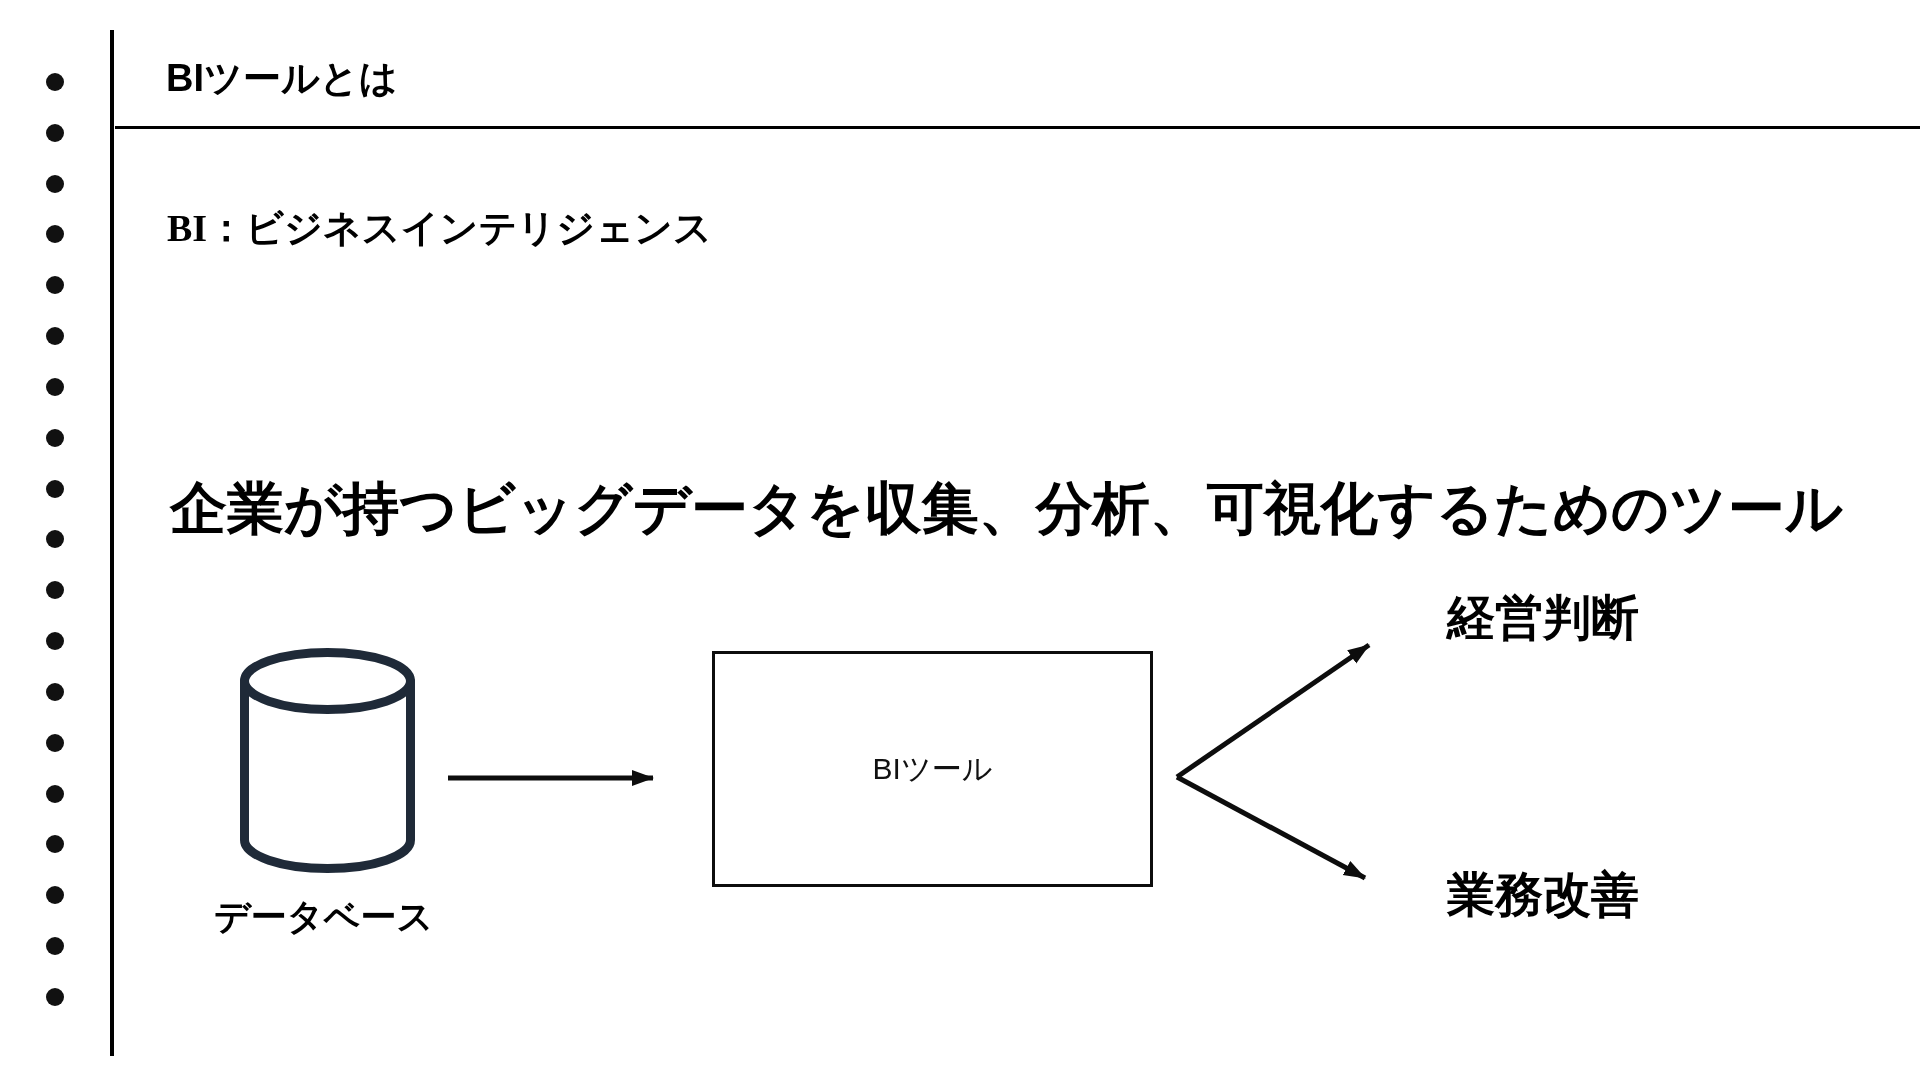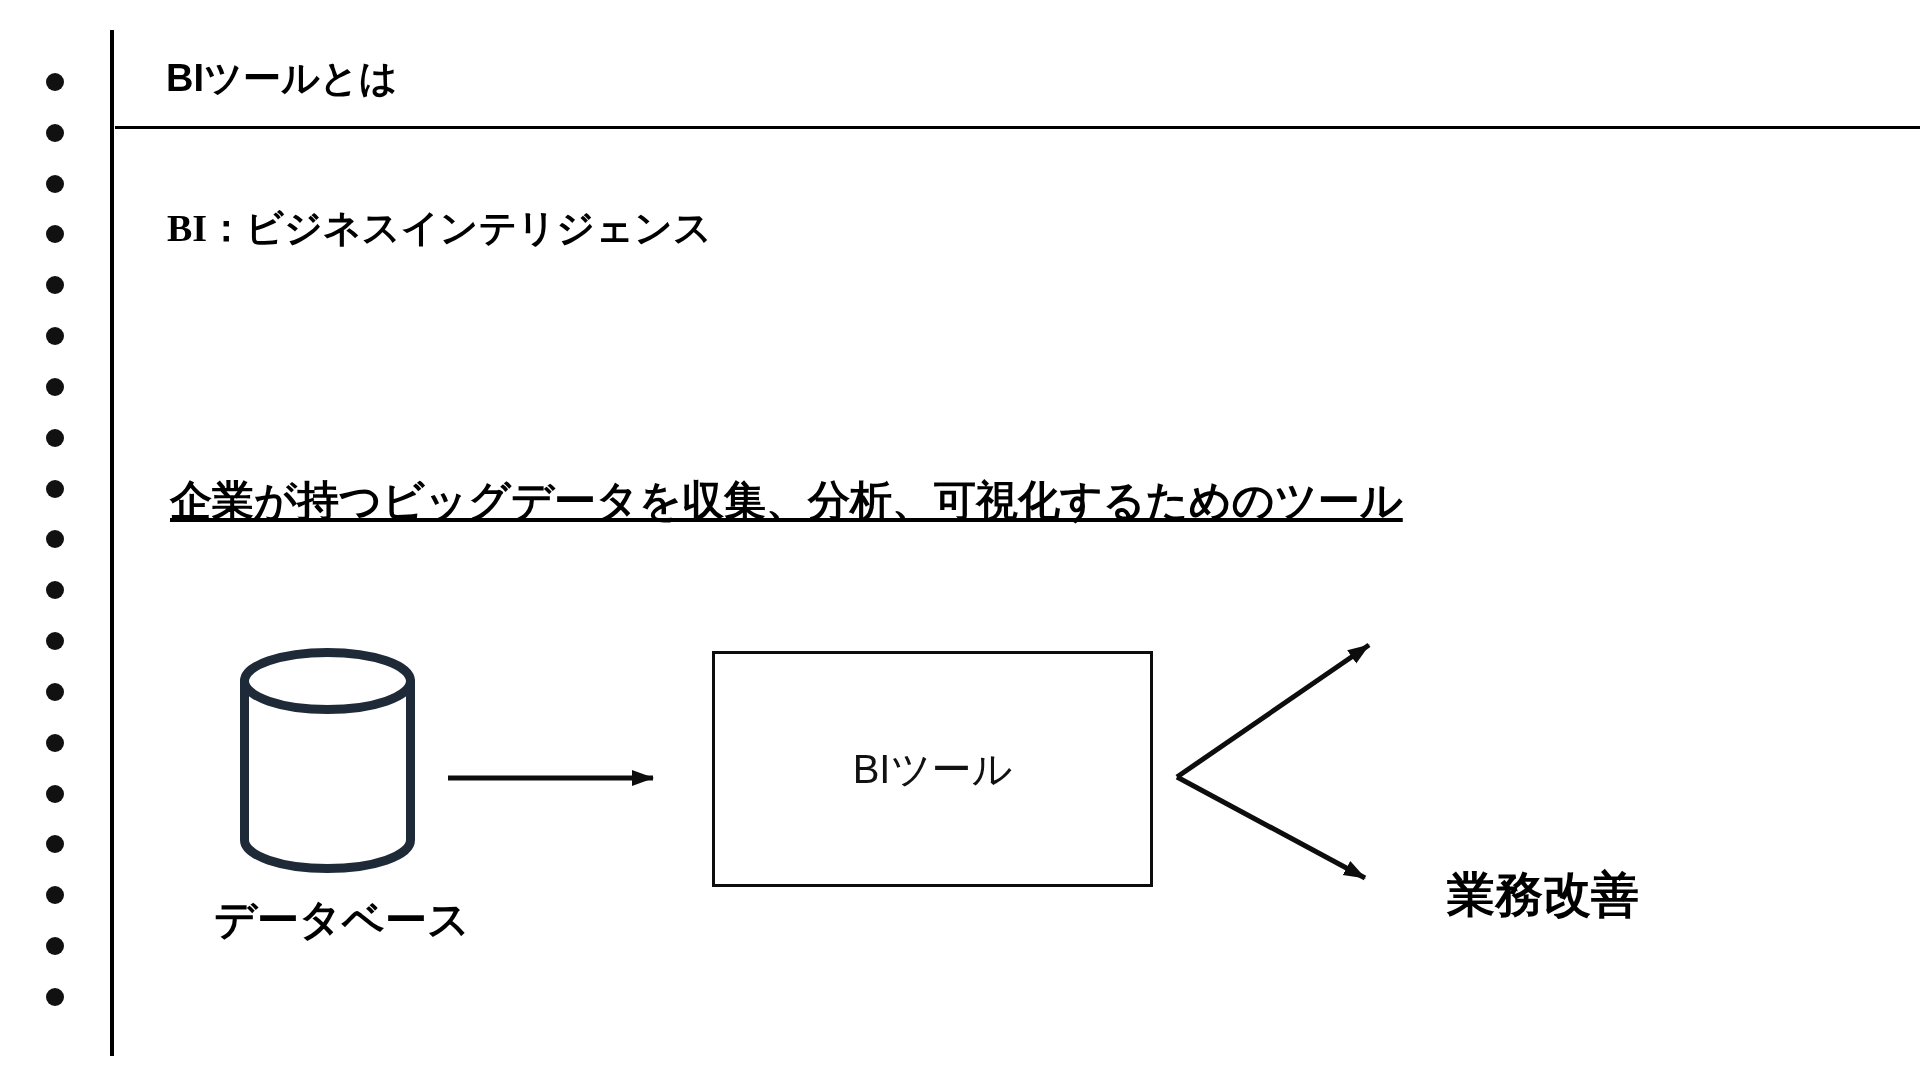--- a/index.html
+++ b/index.html
@@ -43,48 +43,48 @@
   }
   .body-line{
     position:absolute;
     font-weight:700;
     color:#000000;
     line-height:1;
     white-space:nowrap;
   }
   .line1{left:167px;top:209px;font-size:38px;font-family:Liberation Serif, serif;}
   .line2{left:167px;top:274px;font-size:38px;}
-  .line3{left:170px;top:480px;font-size:42px;text-decoration:underline;}
+  .line3{left:170px;top:480px;font-size:57px;}
   .db-cylinder{
     position:absolute;
     left:240px;top:648px;
     width:175px;height:225px;
   }
   .db-label{
     position:absolute;
     left:214px;top:899px;
-    font-size:42px;
+    font-size:36px;
     font-weight:700;
     color:#000000;
     line-height:1;
     white-space:nowrap;
   }
   .bi-box{
     position:absolute;
     left:712px;top:651px;
     width:441px;height:236px;
     border:3px solid #0d0d0d;
     box-sizing:border-box;
     display:flex;
     align-items:center;
     justify-content:center;
     background:#ffffff;
   }
   .bi-box-label{
-    font-size:40px;
+    font-size:30px;
     font-weight:400;
     color:#111111;
     line-height:1;
     white-space:nowrap;
   }
   .out-label{
     position:absolute;
     font-size:48px;
     font-weight:700;
     color:#000000;
@@ -150,15 +150,16 @@
     <defs>
       <marker id="ah" markerUnits="userSpaceOnUse" markerWidth="24" markerHeight="18" refX="21" refY="8" orient="auto">
         <path d="M0,0 L22,8 L0,16 Z" fill="#0d0d0d"></path>
       </marker>
     </defs>
     <line x1="448" y1="778" x2="653" y2="778" stroke-width="5" marker-end="url(#ah)" stroke="#0d0d0d"></line>
     <line x1="1177" y1="777" x2="1369" y2="645" stroke-width="5" marker-end="url(#ah)" stroke="#0d0d0d"></line>
     <line x1="1177" y1="777" x2="1365" y2="878" stroke-width="5" marker-end="url(#ah)" stroke="#0d0d0d"></line>
   </svg>
 
+  <div class="out-label out-top">経営判断</div>
   <div class="out-label out-bottom">業務改善</div>
 
 </div>
 
 </body></html>

